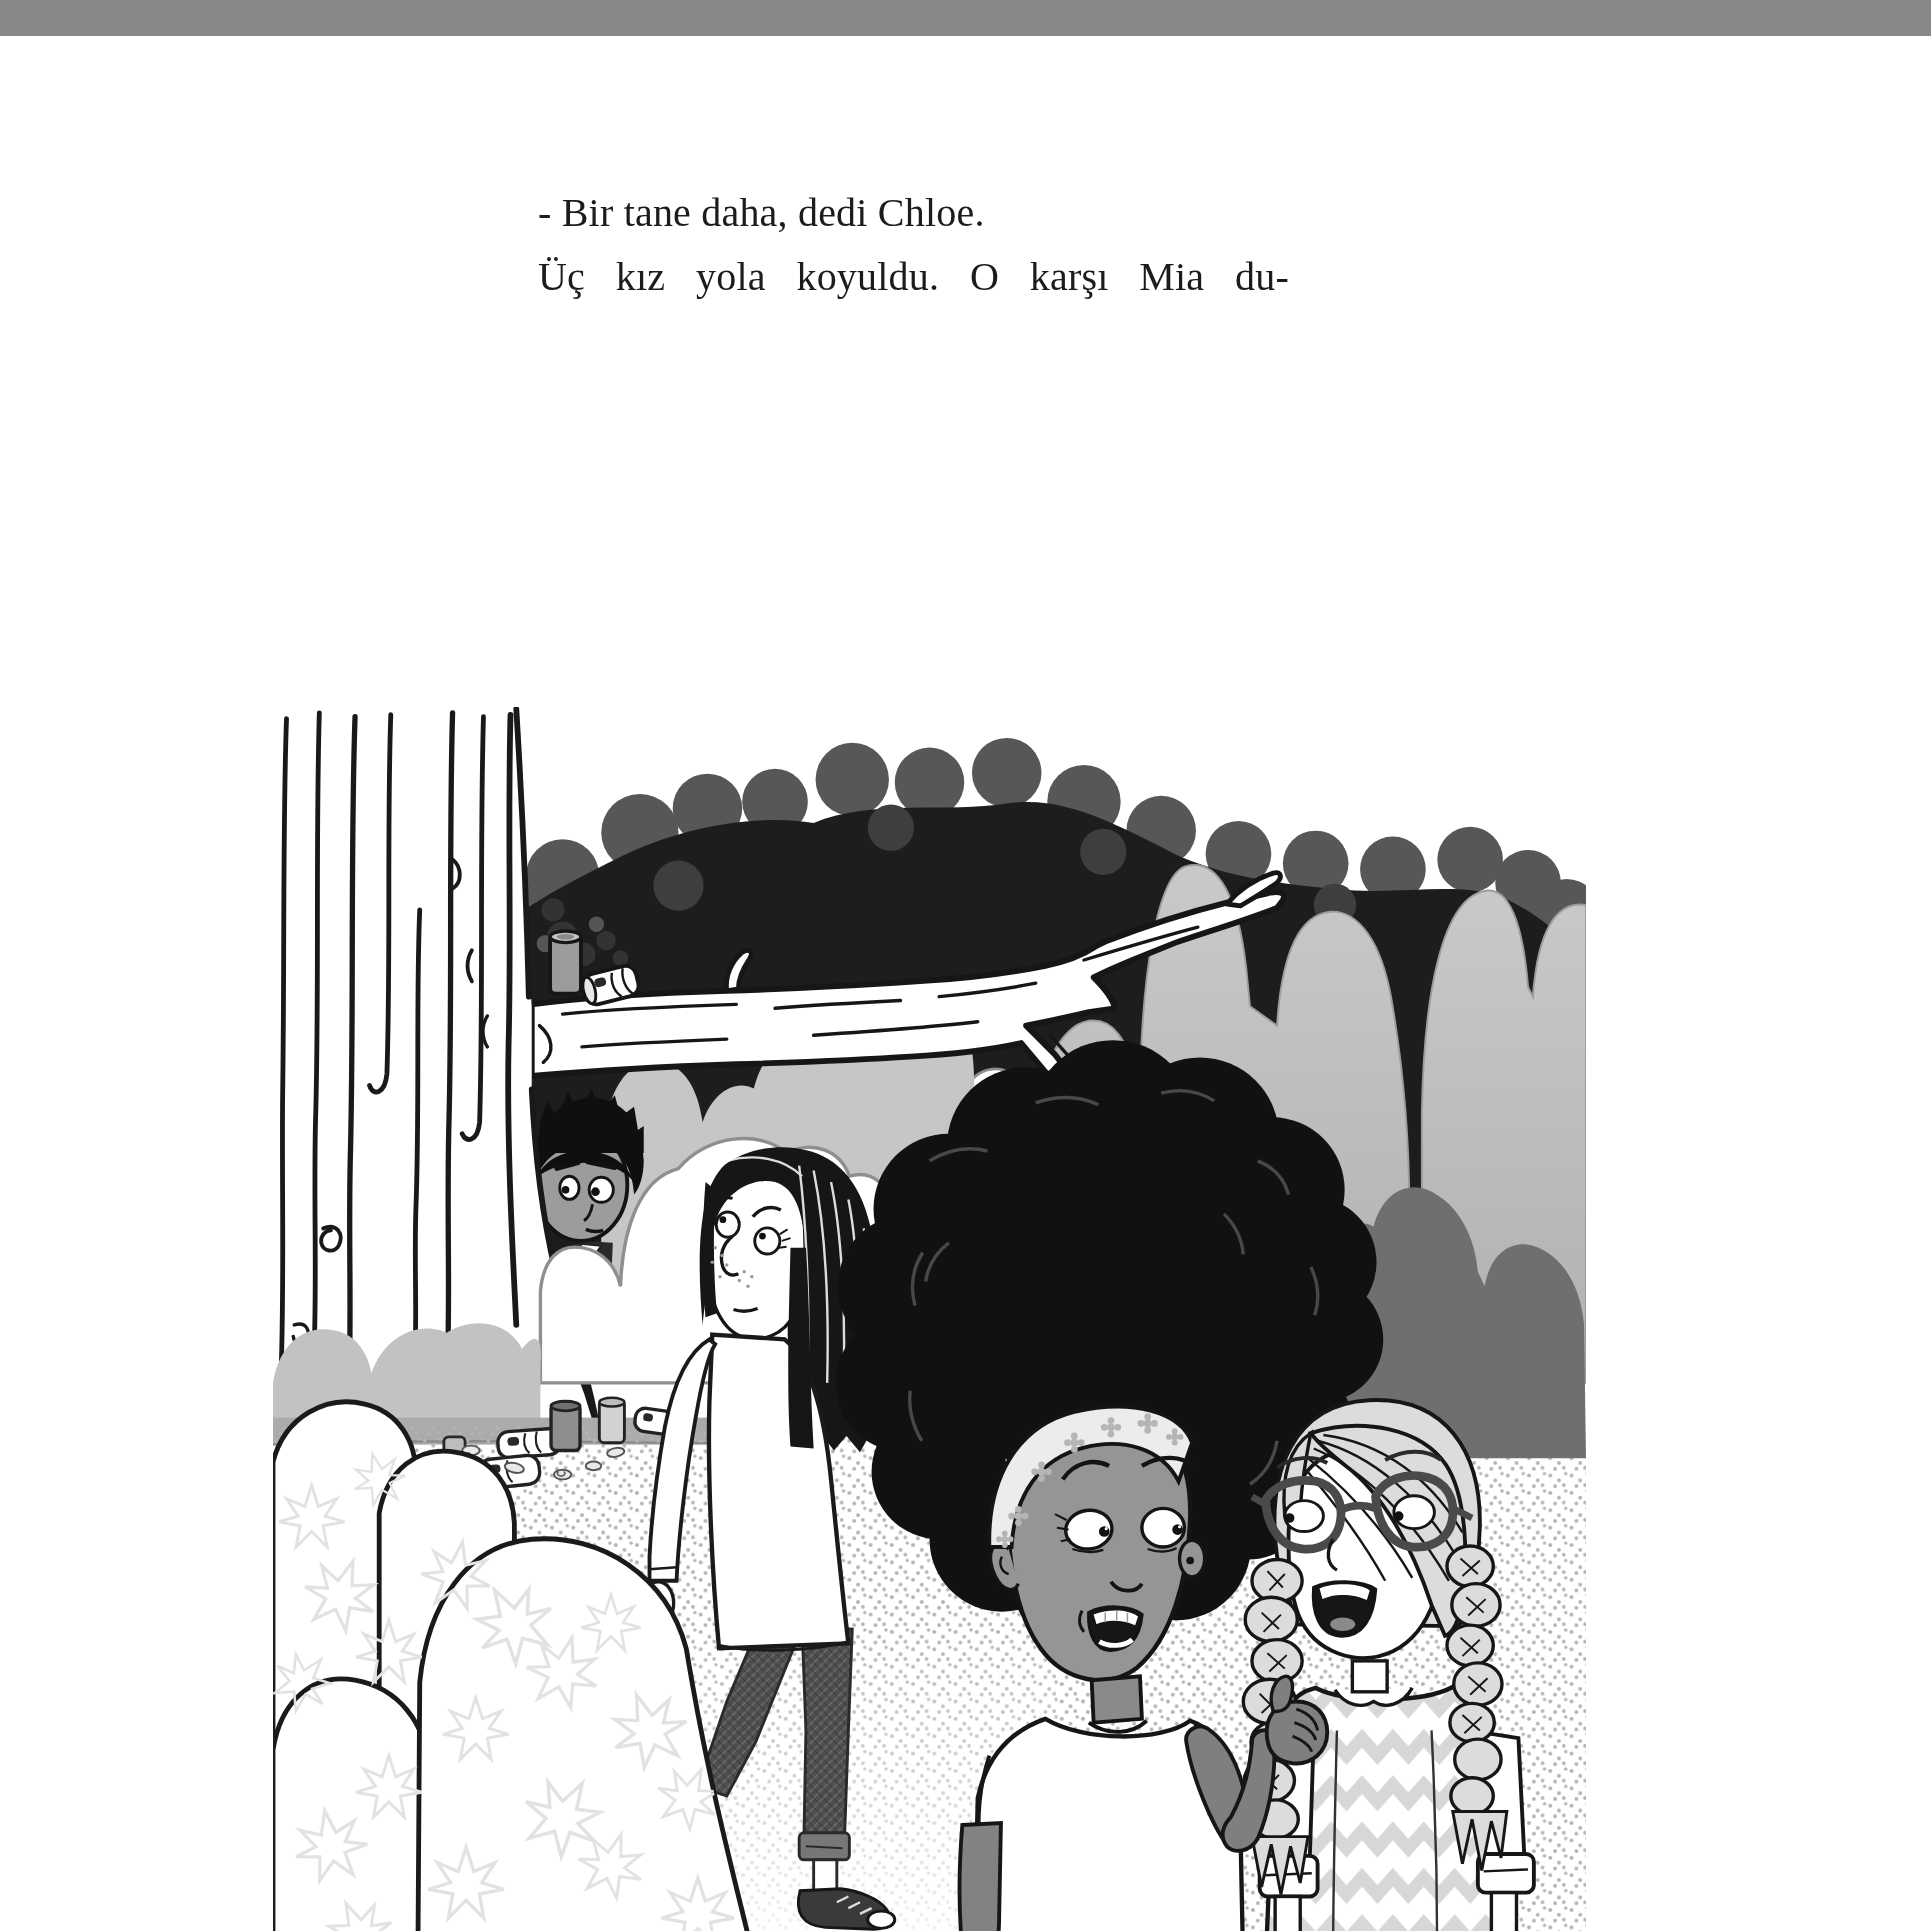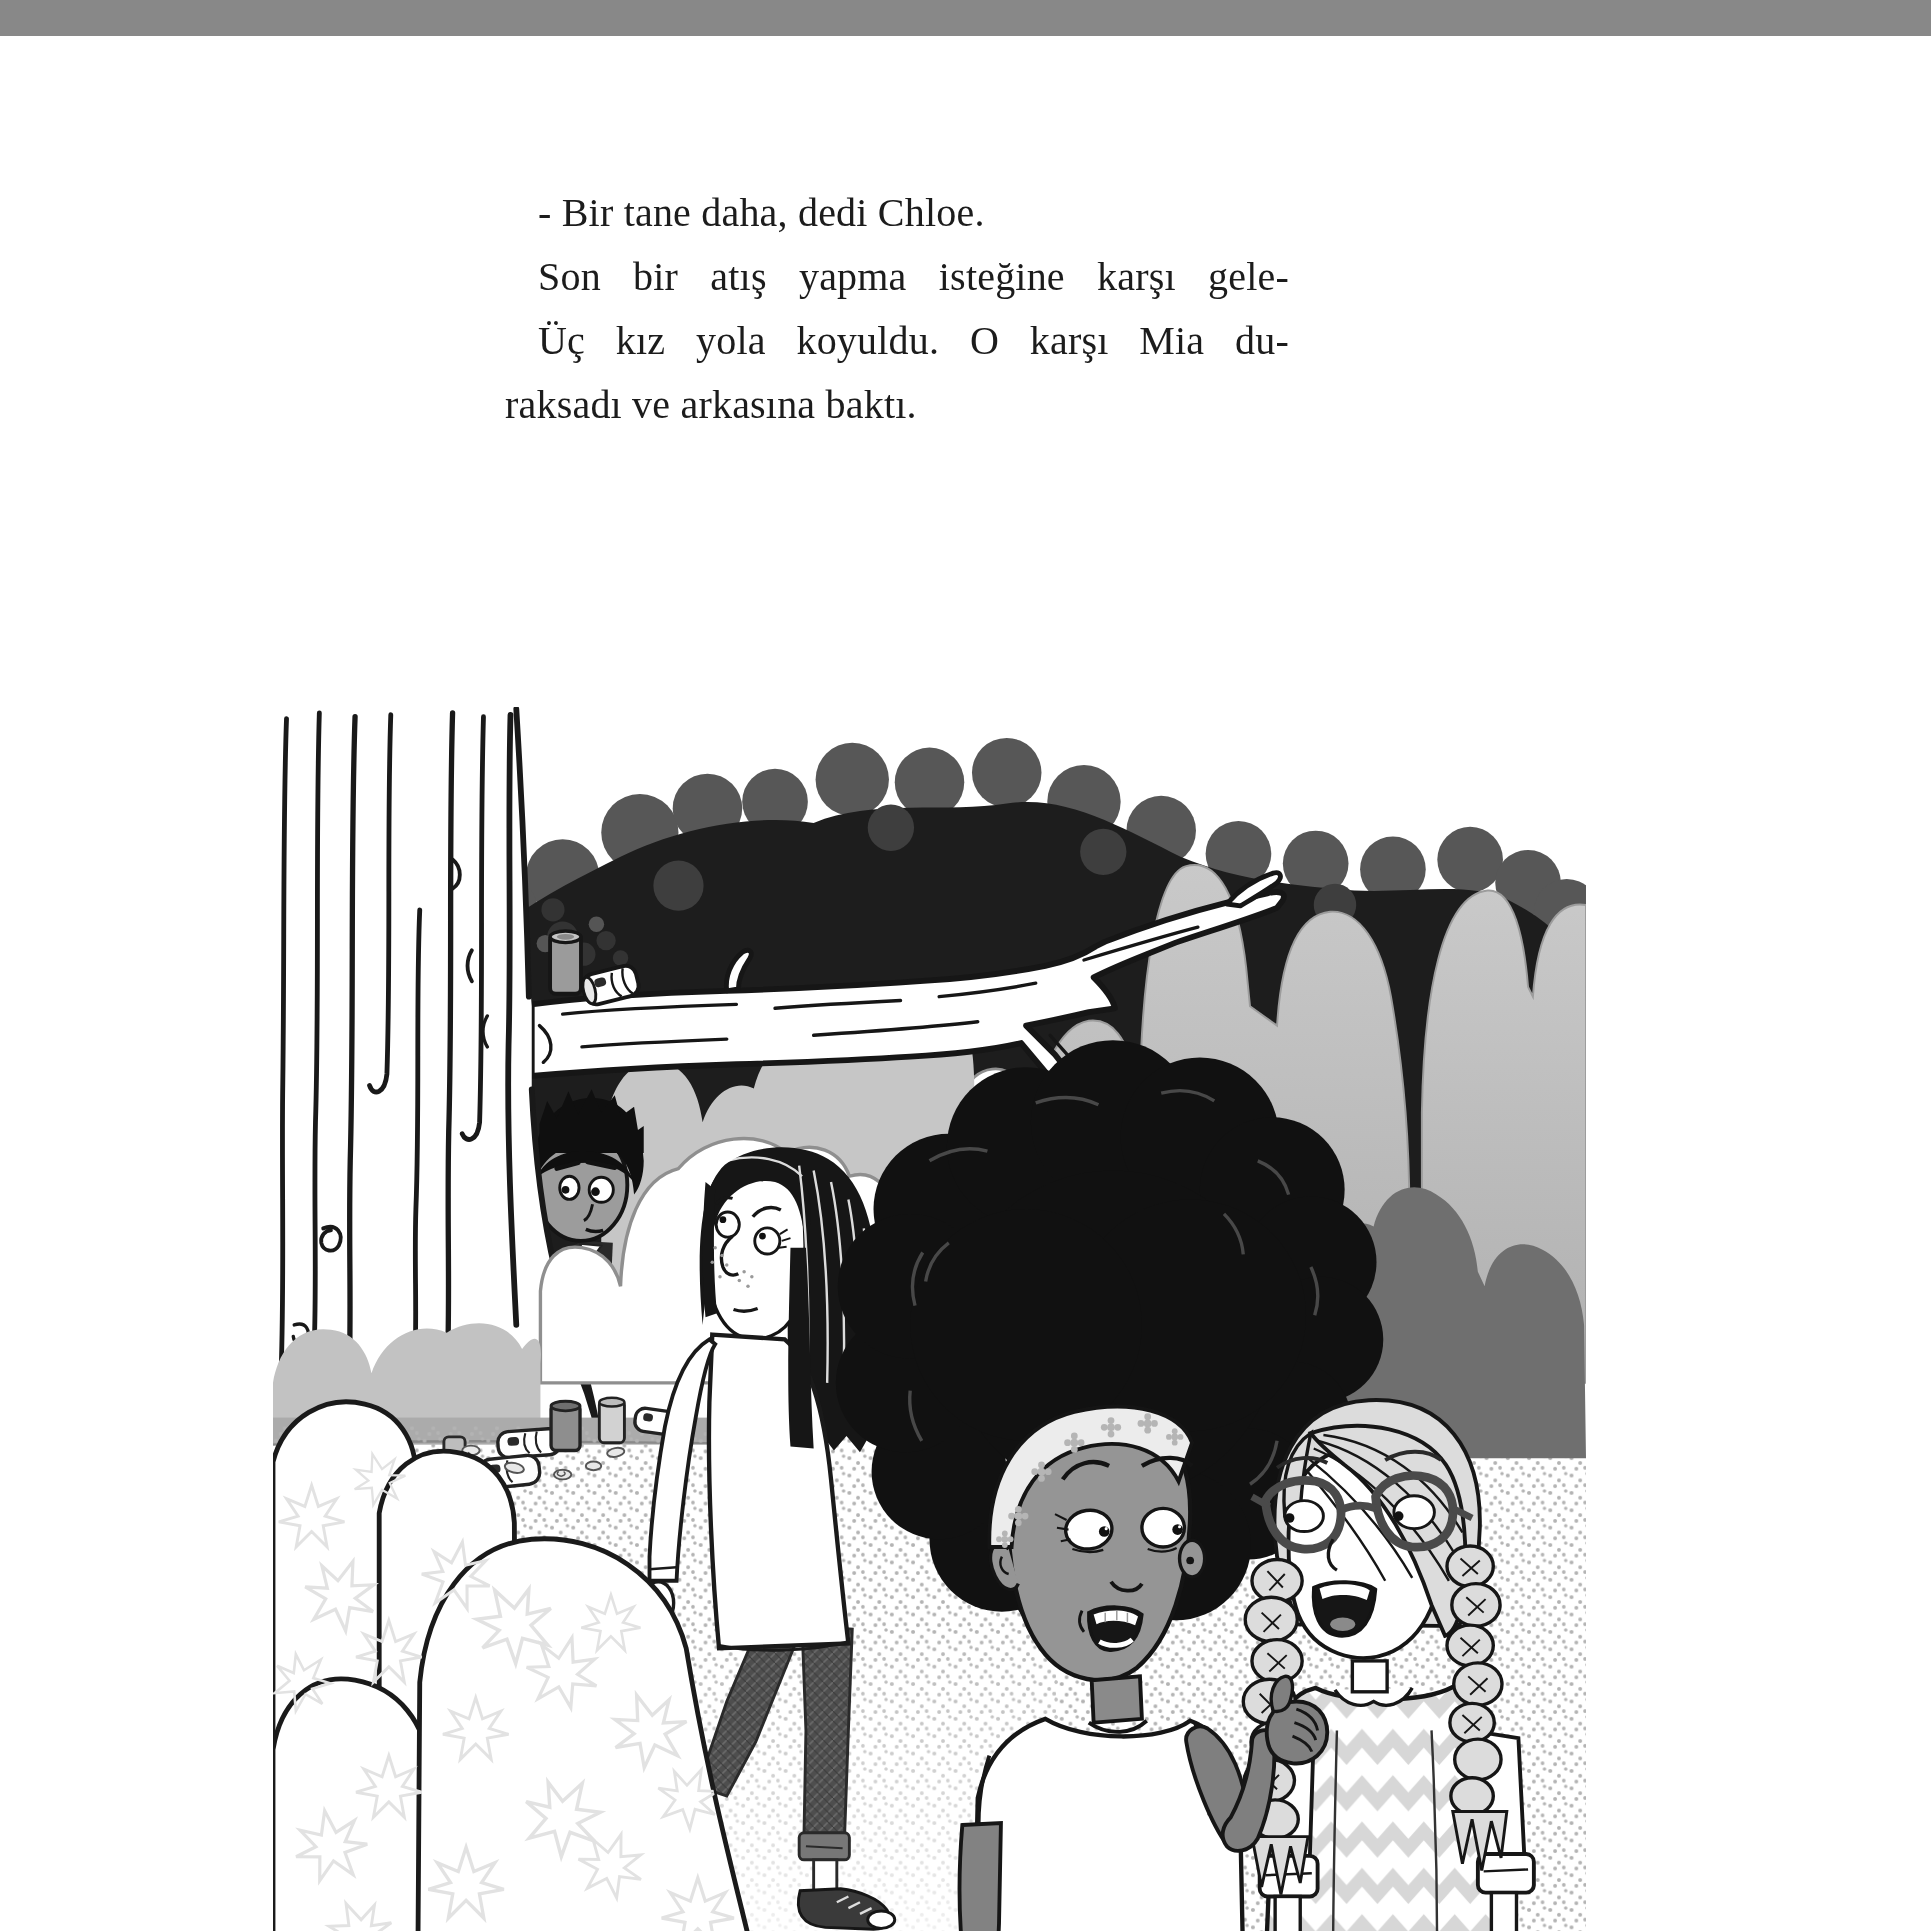--- a/index.html
+++ b/index.html
@@ -12,23 +12,21 @@
   .justify{text-align:justify;text-align-last:justify;white-space:normal;}
   #art{position:absolute;left:273px;top:671px;width:1313px;height:1260px;}
 </style>
 </head>
 <body>
 
 <div id="page">
 
   <div id="story">
     <div class="line indent">- Bir tane daha, dedi Chloe.</div>
-    <div class="line indent justify">Son bir atış yapma isteğine karşı gele-</div>
     <div class="line indent justify">Üç kız yola koyuldu. O karşı Mia du-</div>
-    <div class="line">raksadı ve arkasına baktı.</div>
   </div>
 
   <svg id="art" viewBox="0 0 1360 1305" xmlns="http://www.w3.org/2000/svg">
     <defs>
       <linearGradient id="gbush" x1="0" y1="0" x2="0" y2="1">
         <stop offset="0" stop-color="#c9c9c9"></stop>
           <stop offset="1" stop-color="#b0b0b0"></stop>
       </linearGradient>
       <linearGradient id="fadeL" x1="0" y1="0" x2="0" y2="1">
         <stop offset="0" stop-color="#ffffff" stop-opacity="0"></stop>

